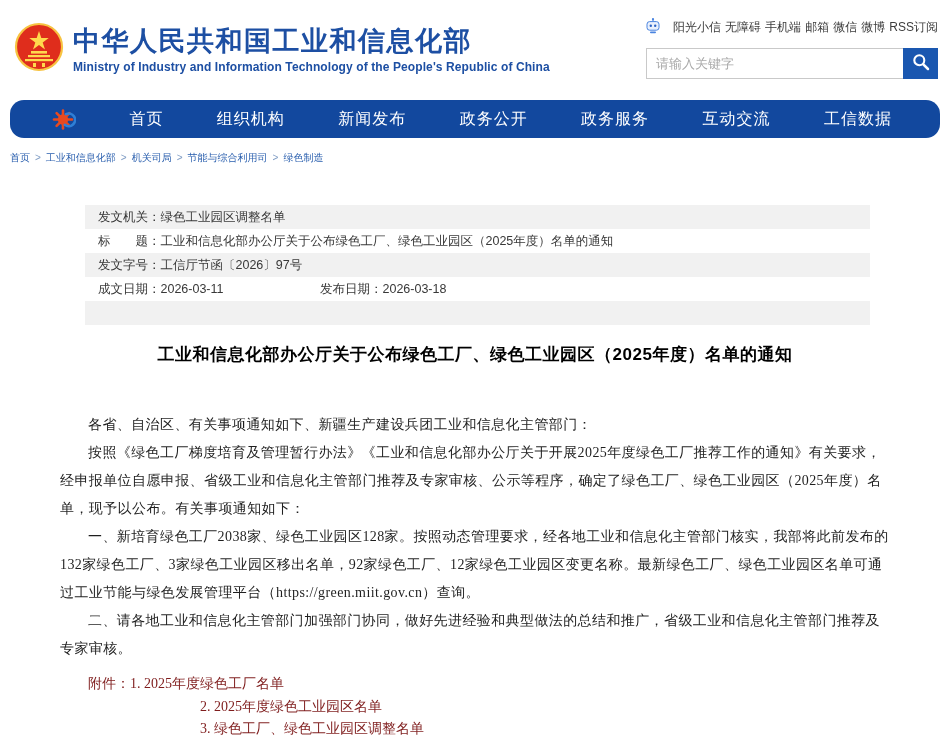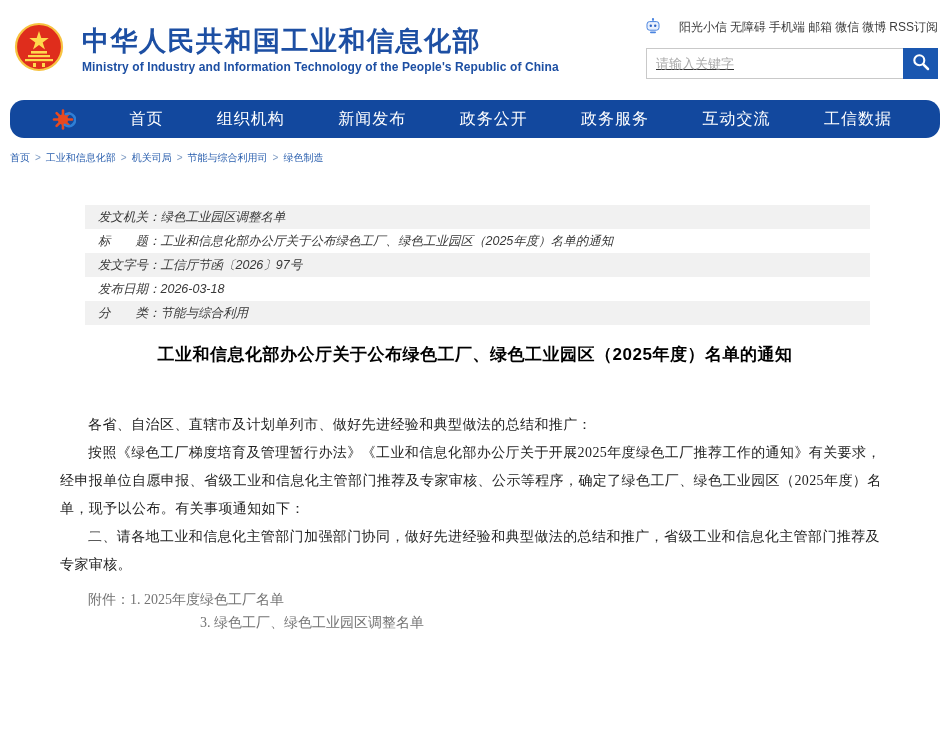--- a/index.html
+++ b/index.html
@@ -5,70 +5,70 @@
   * { box-sizing: border-box; margin: 0; padding: 0; }
   html,body { background:#fff; }
   body {
     width: 950px; height: 743px; position: relative; overflow: hidden;
     font-family: "Liberation Sans", "DejaVu Sans", sans-serif;
     color:#333;
   }
 
   
   .header { position: relative; height: 96px; background:#fff; }
-  .logo-block { position:absolute; left:14px; top:20px; display:flex; align-items:center; cursor:pointer;gap:9px; }
+  .logo-block { position:absolute; left:14px; top:20px; display:flex; align-items:center; cursor:pointer; }
   .emblem { flex:0 0 auto; }
   .site-names { margin-left:9px; }
   .site-name-cn { font-size:27px; font-weight:bold; color:#1d4fa3; letter-spacing:1.5px; line-height:30px; }
   .site-name-en { font-size:12px; font-weight:bold; color:#1d4fa3; margin-top:4px; letter-spacing:0.1px; }
 
   .header-right { position:absolute; right:12px; top:18px; width:292px; }
   .quick-links { display:flex; justify-content:space-between; align-items:center; font-size:12px; color:#3c3c3c; }
-  .qitem { display:flex; align-items:center; gap:19px; }
+  .qitem { display:flex; align-items:center; gap:13px; }
   .qlink { color:#3c3c3c; text-decoration:none; cursor:pointer; white-space:nowrap; }
-  .search-bar { margin-top:11px; display:flex; height:40px;text-decoration:underline; }
+  .search-bar { margin-top:11px; display:flex; height:40px; }
   .search-input { flex:1; height:31px; border:1px solid #c9c9c9; border-right:none; padding:0 9px; font-size:13px; color:#333; outline:none; }
   .search-input::placeholder { color:#a9a9a9; }
   .search-button { width:35px; height:31px; background:#1a57b0; border:none; display:flex; align-items:center; justify-content:center; cursor:pointer; }
 
   
   .navbar {
     margin:4px 10px 0; height:38px; background:#12489e; border-radius:14px;
     display:flex; align-items:center; justify-content:space-between; padding:0 48px 0 42px;
   }
   .nav-logo { display:flex; align-items:center; }
   .nav-item { color:#fff; font-size:16px; text-decoration:none; cursor:pointer; letter-spacing:1px; }
 
   
   .breadcrumb { margin:13px 0 0 10px; font-size:10px; color:#2a5fae; height:16px; }
   .crumb { color:#2a5fae; text-decoration:none; cursor:pointer; }
   .crumb-sep { color:#7f9cc4; margin:0 5px; }
 
   
   .content { margin:0 60px; width:830px; }
-  .meta-table { margin:38px 20px 16px 25px; font-size:12.5px; color:#383838;font-style:italic; }
+  .meta-table { margin:38px 20px 16px 25px; font-size:12.5px; color:#383838; }
   .meta-row { display:flex; height:24px; line-height:24px; padding-left:13px; }
   .meta-row.shaded { background:#f1f1f1; }
   .meta-cell { display:flex; }
   .meta-cell.first { width:222px; flex:0 0 auto; }
   .meta-label { white-space:pre; }
   .meta-value { white-space:pre; }
 
   .article-title {
     margin-top:18px; text-align:center; font-size:17px; font-weight:bold; color:#000;
     letter-spacing:0.5px; line-height:24px;
   }
 
   .article-body {
     margin-top:44px; font-family:"Liberation Serif","DejaVu Serif",serif;
     font-size:14px; line-height:28px; color:#1f1f1f; letter-spacing:0.4px;
   }
   .article-body p { text-indent:2em; }
 
-  .attachments { margin-top:10px; font-family:"Liberation Serif","DejaVu Serif",serif; font-size:14px; line-height:22.5px; color:#737373; }
+  .attachments { margin-top:10px; font-family:"Liberation Serif","DejaVu Serif",serif; font-size:14px; line-height:22.5px; color:#7f1d1d; }
   .attach-first { text-indent:2em; }
   .attach-item { padding-left:140px; cursor:pointer; }
   .attach-first .attach-inline { cursor:pointer; }
 </style>
 </head>
 <body>
 
 <div class="header">
   <div class="logo-block">
     <span class="emblem">
@@ -168,41 +168,43 @@
           <span class="meta-value">工业和信息化部办公厅关于公布绿色工厂、绿色工业园区（2025年度）名单的通知</span>
         </span>
     </div>
     <div class="meta-row shaded">
       <span class="meta-cell">
           <span class="meta-label">发文字号：</span>
           <span class="meta-value">工信厅节函〔2026〕97号</span>
         </span>
     </div>
     <div class="meta-row">
+      <span class="meta-cell first">
+          <span class="meta-label">成文日期：</span>
+          <span class="meta-value">2026-03-11</span>
+        </span>
       <span class="meta-cell">
           <span class="meta-label">发布日期：</span>
           <span class="meta-value">2026-03-18</span>
         </span>
     </div>
     <div class="meta-row shaded">
-      <span class="meta-cell">
-          <span class="meta-label">分　　类：</span>
-          <span class="meta-value">节能与综合利用</span>
-        </span>
     </div>
   </div>
 
   <h1 class="article-title">工业和信息化部办公厅关于公布绿色工厂、绿色工业园区（2025年度）名单的通知</h1>
 
   <div class="article-body">
-    <p>各省、自治区、直辖市及计划单列市、做好先进经验和典型做法的总结和推广：</p>
+    <p>各省、自治区、有关事项通知如下、新疆生产建设兵团工业和信息化主管部门：</p>
     <p>按照《绿色工厂梯度培育及管理暂行办法》《工业和信息化部办公厅关于开展2025年度绿色工厂推荐工作的通知》有关要求，经申报单位自愿申报、省级工业和信息化主管部门推荐及专家审核、公示等程序，确定了绿色工厂、绿色工业园区（2025年度）名单，现予以公布。有关事项通知如下：</p>
+    <p>一、新培育绿色工厂2038家、绿色工业园区128家。按照动态管理要求，经各地工业和信息化主管部门核实，我部将此前发布的132家绿色工厂、3家绿色工业园区移出名单，92家绿色工厂、12家绿色工业园区变更名称。最新绿色工厂、绿色工业园区名单可通过工业节能与绿色发展管理平台（https://green.miit.gov.cn）查询。</p>
     <p>二、请各地工业和信息化主管部门加强部门协同，做好先进经验和典型做法的总结和推广，省级工业和信息化主管部门推荐及专家审核。</p>
   </div>
 
   <div class="attachments">
     <div class="attach-first">
       <span>附件：</span><span class="attach-inline">1. 2025年度绿色工厂名单</span>
     </div>
+    <div class="attach-item">2. 2025年度绿色工业园区名单</div>
     <div class="attach-item">3. 绿色工厂、绿色工业园区调整名单</div>
   </div>
 
 </div>
 
 </body></html>

